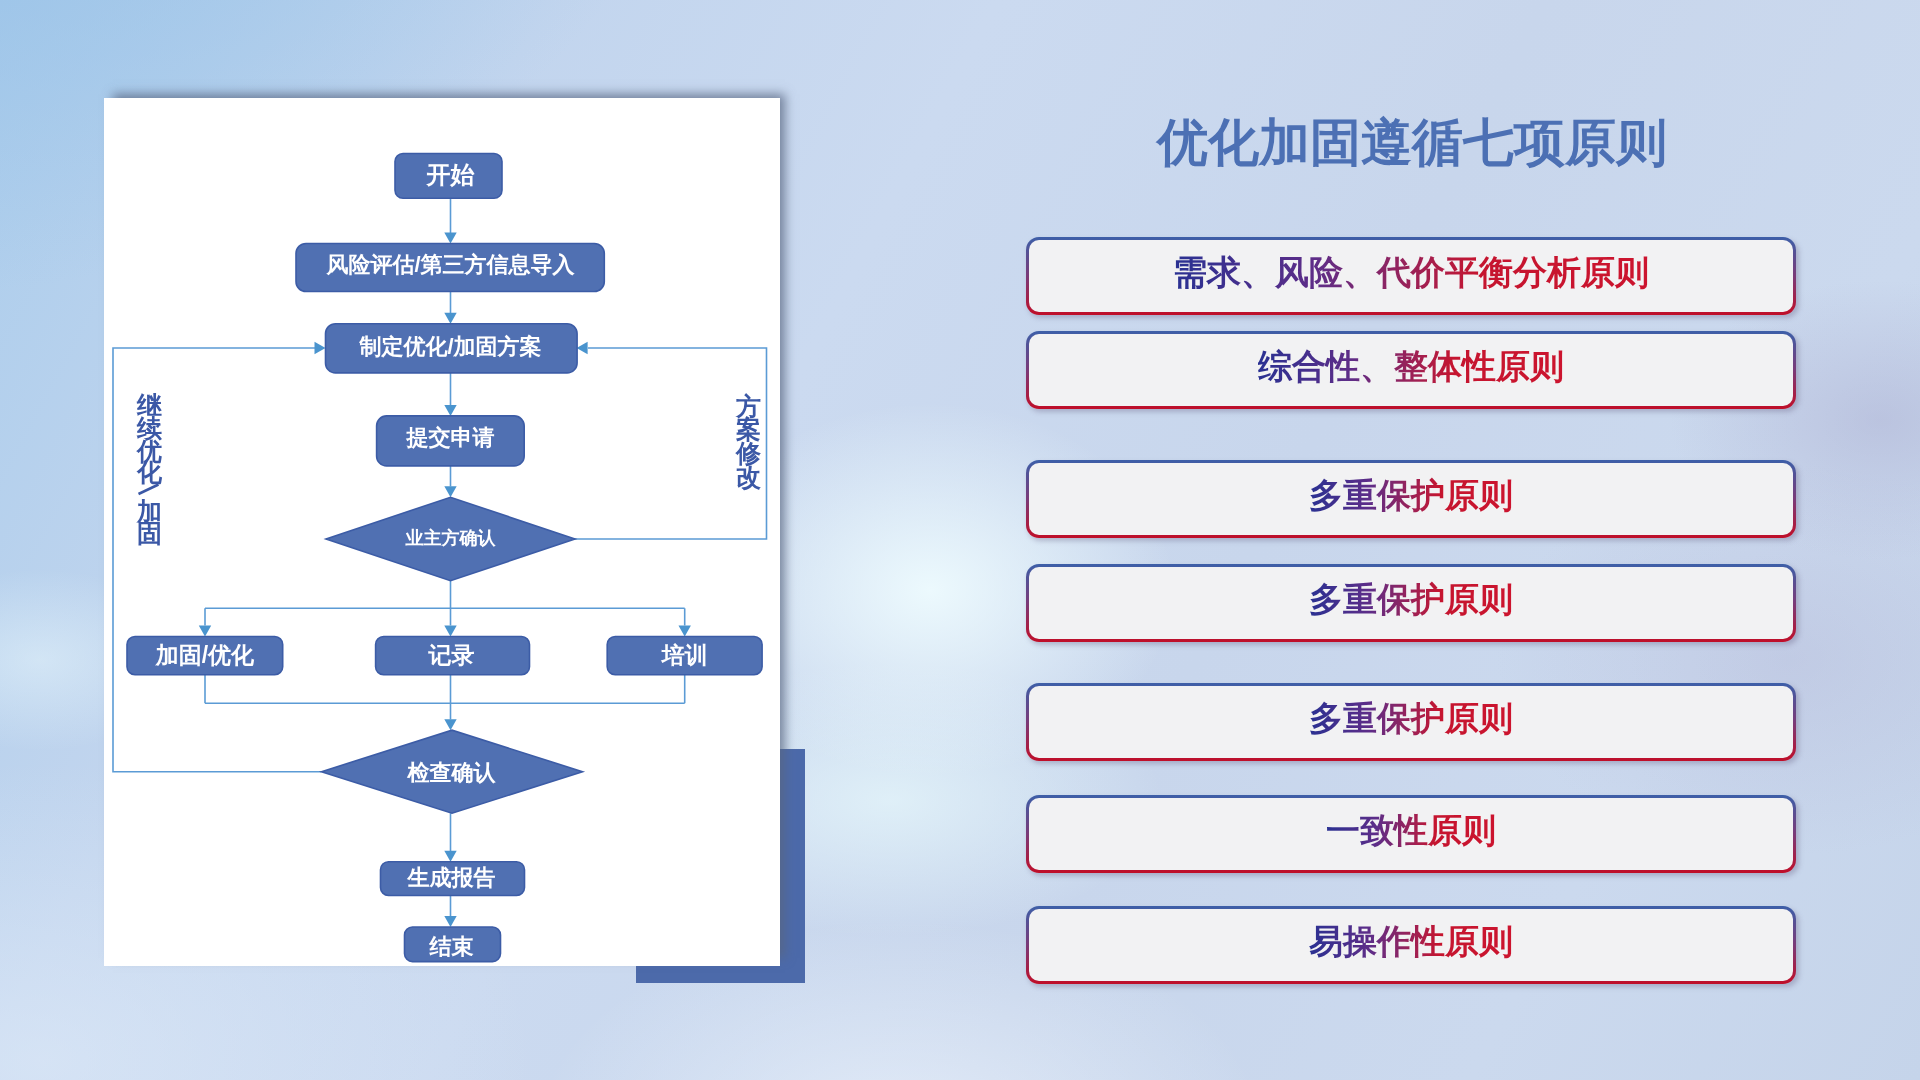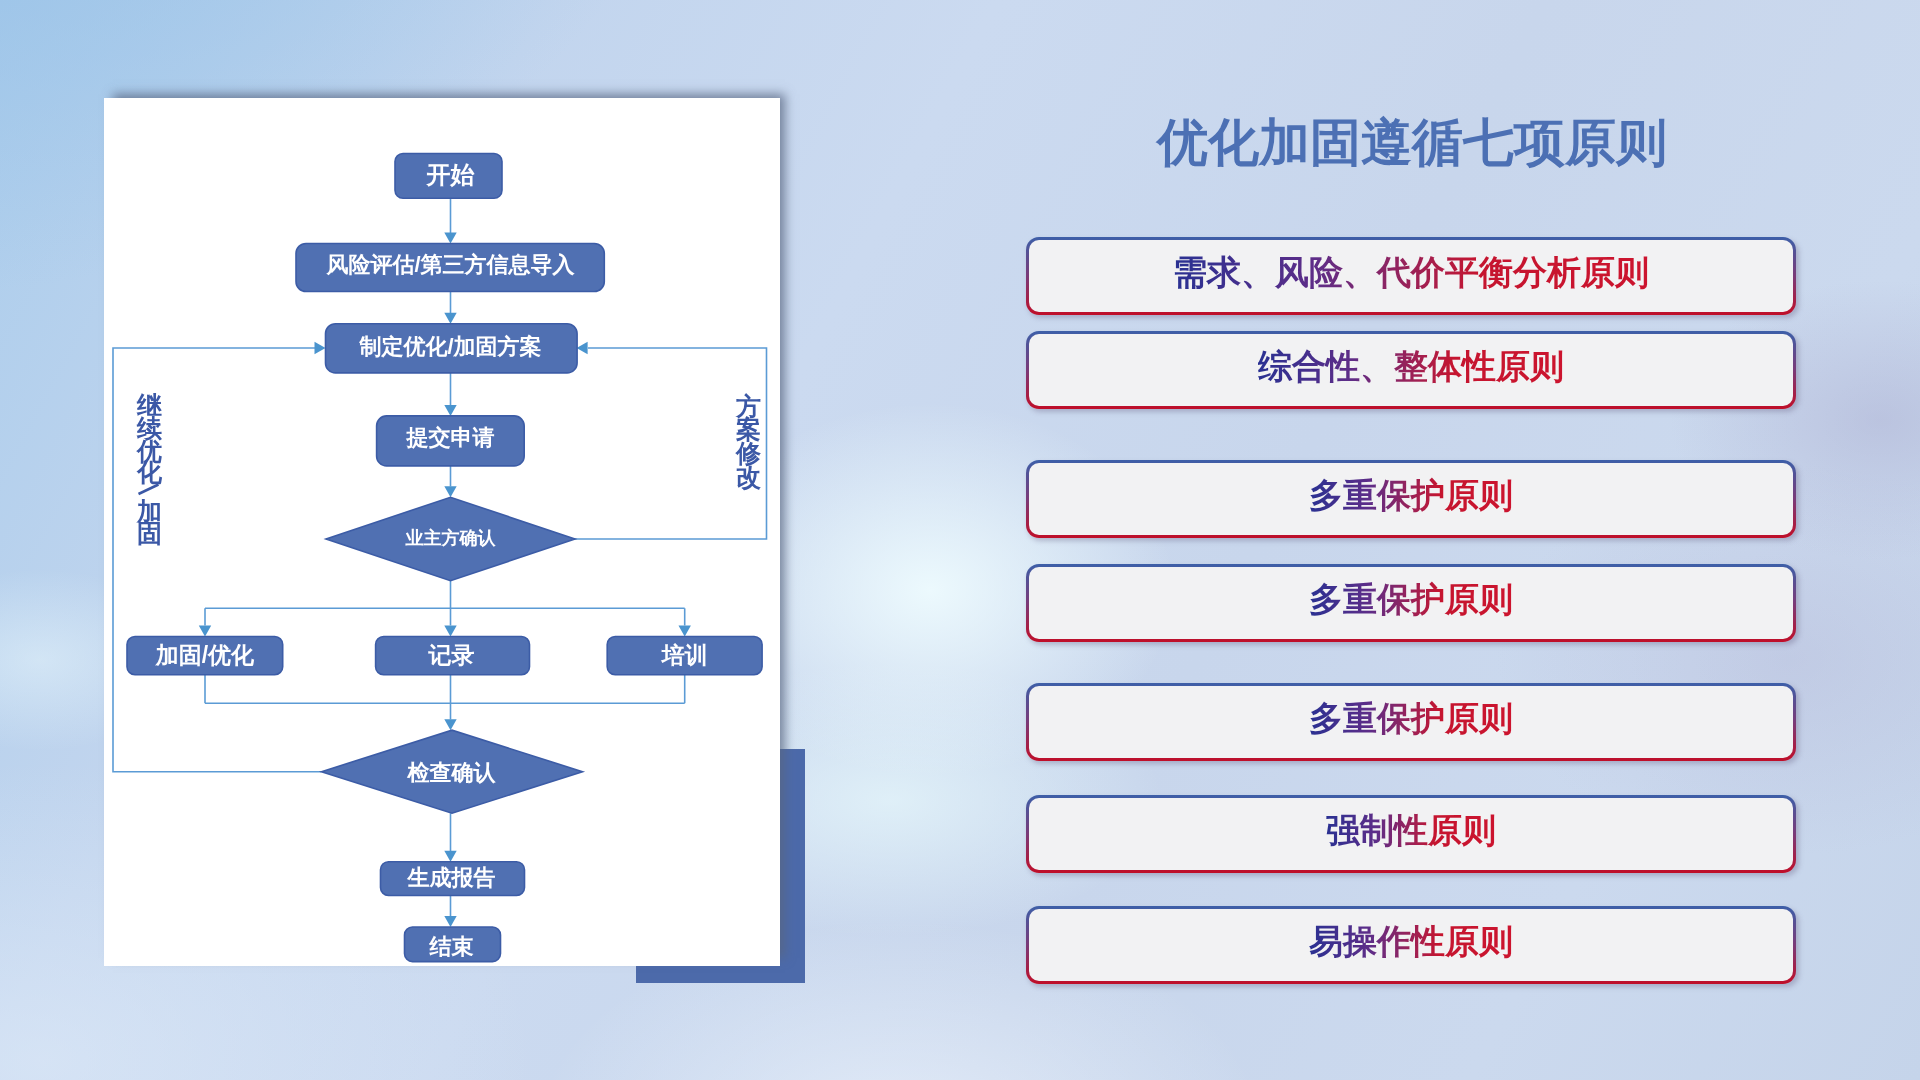--- a/index.html
+++ b/index.html
@@ -139,20 +139,20 @@
       <span class="txt">多重保护原则</span>
     </div>
   </div>
 <div class="pbox" style="top:683px">
     <div class="inner">
       <span class="txt">多重保护原则</span>
     </div>
   </div>
 <div class="pbox" style="top:794.5px">
     <div class="inner">
-      <span class="txt">强制性原则</span>
+      <span class="txt">一致性原则</span>
     </div>
   </div>
 <div class="pbox" style="top:906px">
     <div class="inner">
       <span class="txt">易操作性原则</span>
     </div>
   </div>
 
 </body></html>

